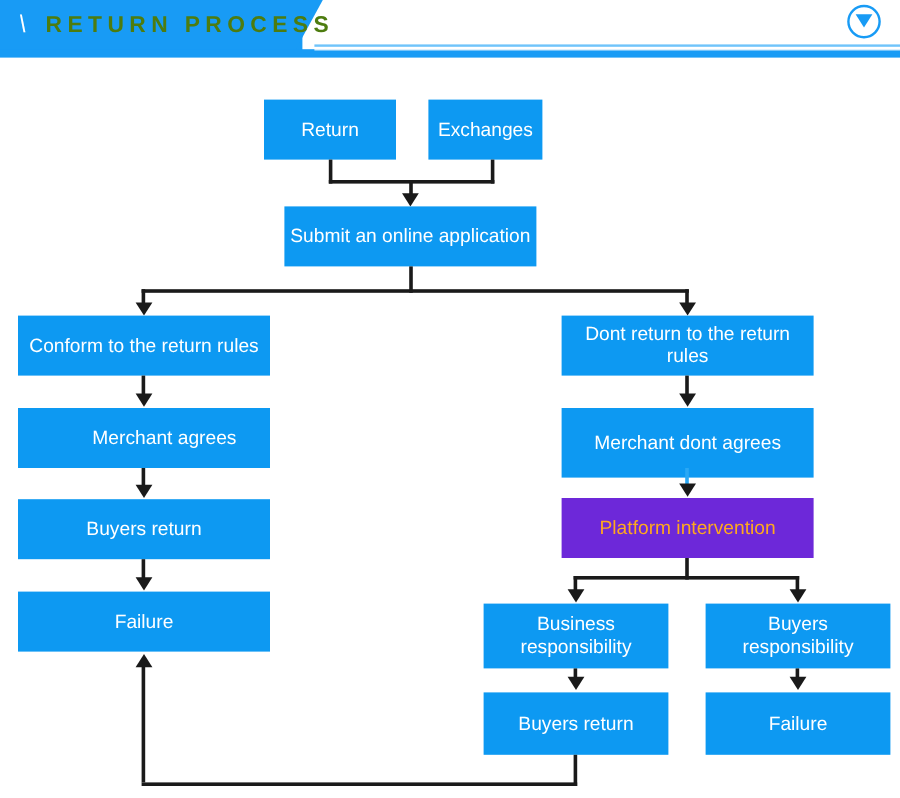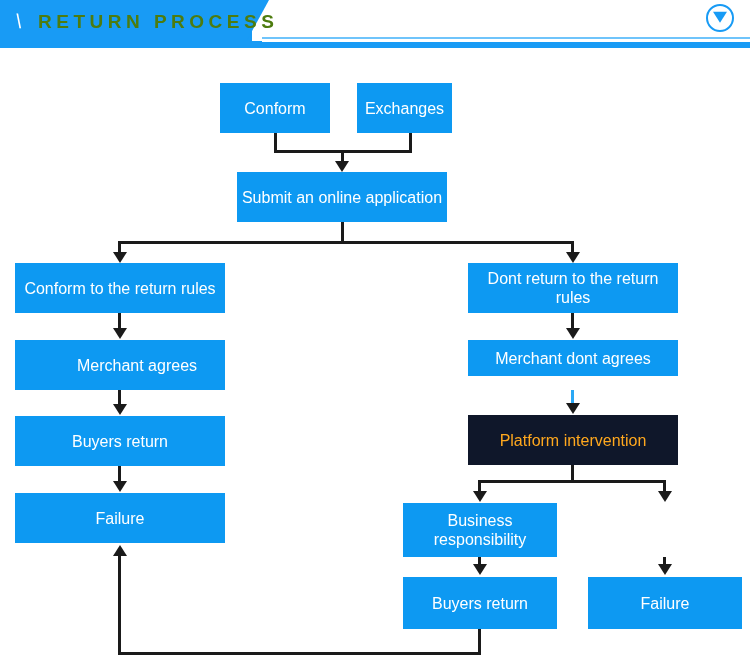--- a/index.html
+++ b/index.html
@@ -121,21 +121,21 @@
     align-items: center;
     justify-content: center;
     text-align: center;
     color: #ffffff;
     font-size: 16px;
     line-height: 19px;
     font-family: "Liberation Sans", sans-serif;
     padding: 2px 4px;
   }
   .node.blue { background: #0d99f2; }
-  .node.orange { background: #0f172a; color: #ffa81e; }
+  .node.orange { background: #6d28d9; color: #ffa81e; }
 
   
   .line-v {
     position: absolute;
     background: #1a1a1a;
     width: 3px;
   }
   .line-h {
     position: absolute;
     background: #1a1a1a;
@@ -171,21 +171,21 @@
     <div class="header-thinline"></div>
     <div class="header-underline"></div>
     <div class="header-underline-top"></div>
     <div class="header-slash">\</div>
     <div class="header-title">RETURN PROCESS</div>
     <div class="header-circle">
       <div class="tri"></div>
     </div>
   </div>
 
-  <div class="node blue" style="left:220px; top:83px; width:110px; height:50px;">Conform</div>
+  <div class="node blue" style="left:220px; top:83px; width:110px; height:50px;">Return</div>
 
   <div class="node blue" style="left:357px; top:83px; width:95px; height:50px;">Exchanges</div>
 
   <div class="line-v" style="left:274px; top:133px; height:20px;"></div>
   <div class="line-v" style="left:409px; top:133px; height:20px;"></div>
   <div class="line-h" style="left:274px; top:150px; width:138px;"></div>
   <div class="line-v" style="left:341px; top:150px; height:14px;"></div>
   <div class="arrow-down" style="left:335px; top:161px;"></div>
 
   <div class="node blue" style="left:237px; top:172px; width:210px; height:50px;">Submit an online application</div>
@@ -212,36 +212,37 @@
   <div class="line-v" style="left:118px; top:466px; height:16px;"></div>
   <div class="arrow-down" style="left:113px; top:481px;"></div>
 
   <div class="node blue" style="left:15px; top:493px; width:210px; height:50px;">Failure</div>
 
   <div class="node blue" style="left:468px; top:263px; width:210px; height:50px;">Dont return to the return rules</div>
 
   <div class="line-v" style="left:571px; top:313px; height:16px;"></div>
   <div class="arrow-down" style="left:566px; top:328px;"></div>
 
-  <div class="node blue" style="left:468px; top:340px; width:210px; height:36px;">Merchant dont agrees</div>
+  <div class="node blue" style="left:468px; top:340px; width:210px; height:58px;">Merchant dont agrees</div>
 
   <div class="line-v blue-stem" style="left:571px; top:390px; height:15px;"></div>
   <div class="arrow-down" style="left:566px; top:403px;"></div>
 
   <div class="node orange" style="left:468px; top:415px; width:210px; height:50px;">Platform intervention</div>
 
   <div class="line-v" style="left:571px; top:465px; height:18px;"></div>
   <div class="line-h" style="left:478px; top:480px; width:188px;"></div>
   <div class="line-v" style="left:478px; top:480px; height:12px;"></div>
   <div class="arrow-down" style="left:473px; top:491px;"></div>
   <div class="line-v" style="left:663px; top:480px; height:12px;"></div>
   <div class="arrow-down" style="left:658px; top:491px;"></div>
 
   <div class="node blue" style="left:403px; top:503px; width:154px; height:54px;">Business responsibility</div>
 
+  <div class="node blue" style="left:588px; top:503px; width:154px; height:54px;">Buyers responsibility</div>
 
   <div class="line-v" style="left:478px; top:557px; height:8px;"></div>
   <div class="arrow-down" style="left:473px; top:564px;"></div>
 
   <div class="line-v" style="left:663px; top:557px; height:8px;"></div>
   <div class="arrow-down" style="left:658px; top:564px;"></div>
 
   <div class="node blue" style="left:403px; top:577px; width:154px; height:52px;">Buyers return</div>
 
   <div class="node blue" style="left:588px; top:577px; width:154px; height:52px;">Failure</div>

